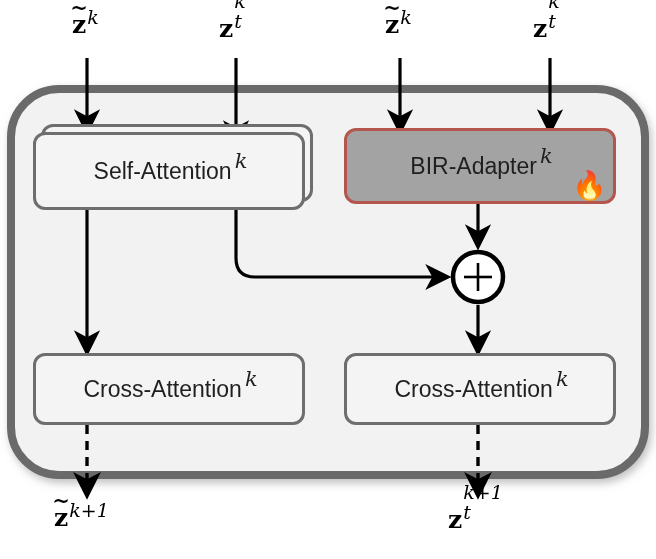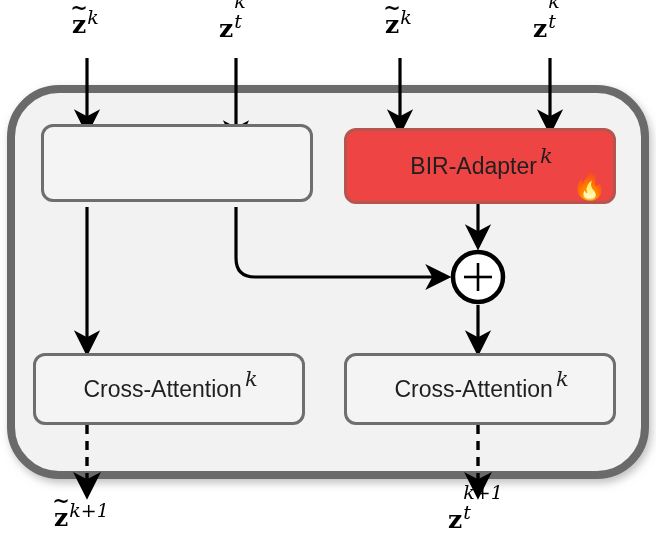--- a/index.html
+++ b/index.html
@@ -98,21 +98,21 @@
     align-items: center;
     justify-content: center;
     border-radius: 12px;
     user-select: none;
   }
   .block-gray {
     background: #F4F4F4;
     border: 3px solid #6E6E6E;
   }
   .block-pink {
-    background: #ef4444;
+    background: #a3a3a3;
     border: 3px solid #B4564E;
   }
   .block-label {
     font-family: "Liberation Sans", sans-serif;
     font-size: 23px;
     color: #1f1f1f;
     letter-spacing: 0px;
     position: relative;
   }
   .block-label .sup {
@@ -198,20 +198,25 @@
 
   <div class="mathlabel" style="left:385px; top:12px;">
     <span class="tilde-z"><span class="tmark">~</span>z</span><span class="sup">k</span>
   </div>
 
   <div class="mathlabel" style="left:533px; top:12px;">
     z<span class="subsup"><span class="sup">k</span><span class="sub">t</span></span>
   </div>
 
   <div class="shadow-card" style="left:41px; top:124px; width:272px; height:78px;"></div>
+  <div class="block block-gray" style="left:33px; top:132px; width:272px; height:78px;">
+    <span class="block-label">
+      <span>Self-Attention</span><span class="sup">k</span>
+    </span>
+  </div>
 
   <div class="block block-pink" style="left:344px; top:128px; width:272px; height:76px;">
     <span class="block-label">
       <span>BIR-Adapter</span><span class="sup">k</span>
     </span>
   </div>
   <div class="fire-emoji" style="left:572px; top:172px;">🔥</div>
 
   <div class="block block-gray" style="left:33px; top:353px; width:272px; height:72px;">
     <span class="block-label">

